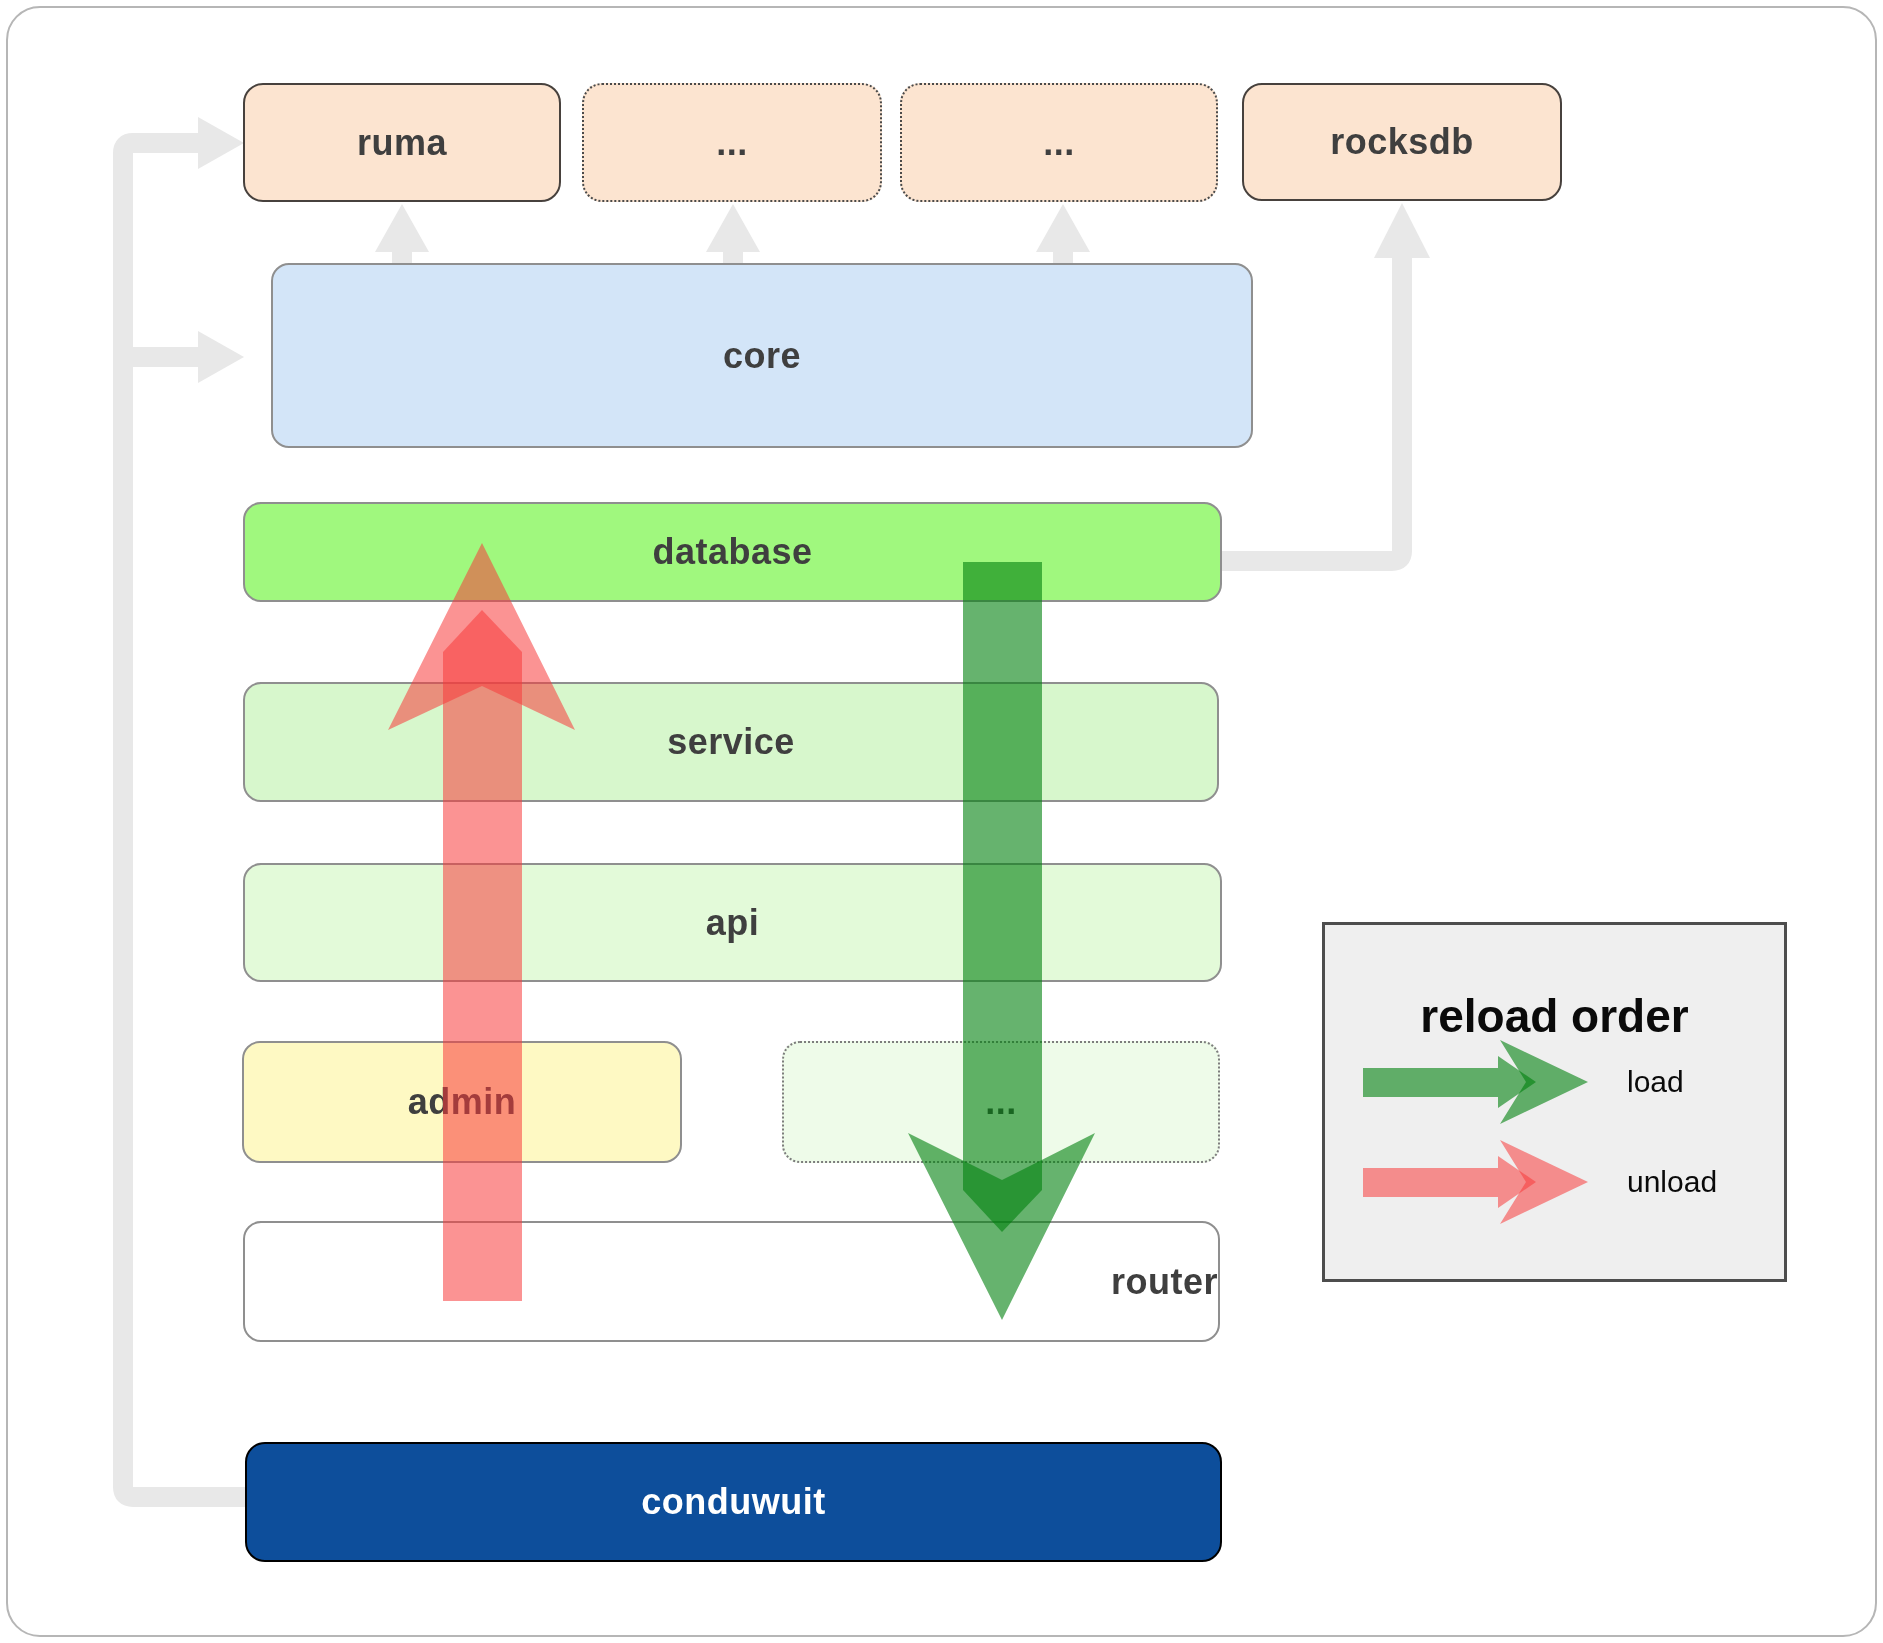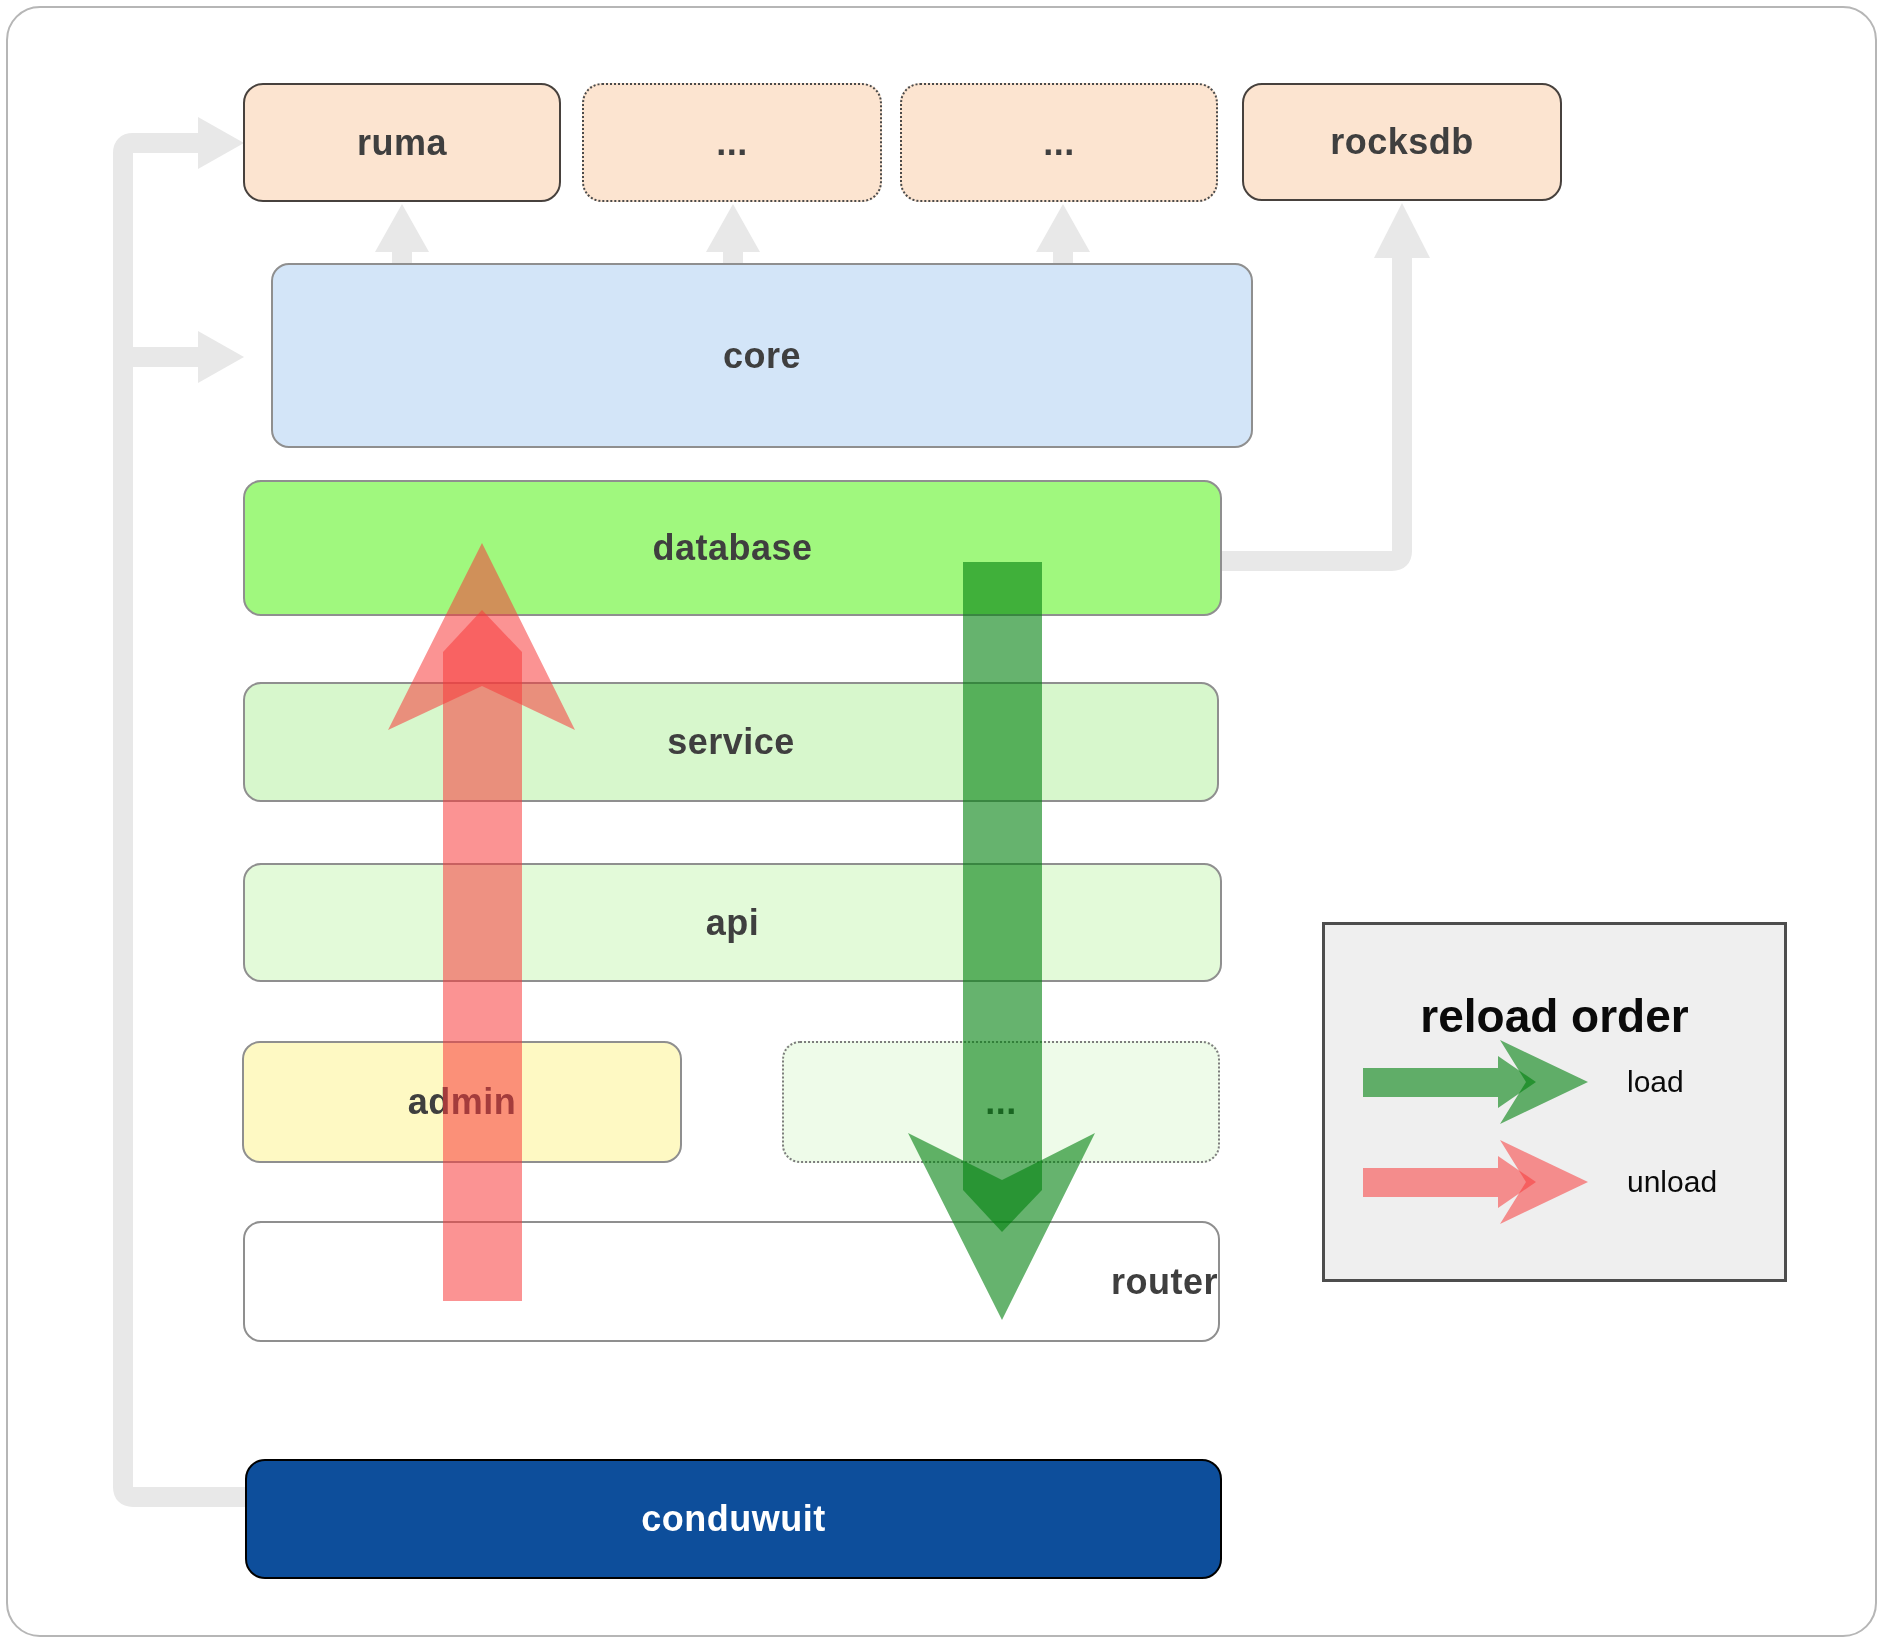--- a/index.html
+++ b/index.html
@@ -22,27 +22,27 @@
   .b-gray{border:2px solid #8f8f8f;}
   .b-dotted-gray{border:2px dotted #7d7d7d;}
   .b-black{border:2.5px solid #000000;border-radius:20px;}
   .white-text{color:#ffffff;}
   
   .ruma{left:243px;top:83px;width:318px;height:119px;}
   .dots1{left:582px;top:83px;width:300px;height:119px;}
   .dots2{left:900px;top:83px;width:318px;height:119px;}
   .rocksdb{left:1242px;top:83px;width:320px;height:118px;}
   .core{left:243px;top:263px;width:982px;height:185px;}
-  .database{left:243px;top:480px;width:979px;height:136px;}
+  .database{left:243px;top:502px;width:979px;height:100px;}
   .service{left:243px;top:682px;width:976px;height:120px;}
   .api{left:243px;top:863px;width:979px;height:119px;}
   .admin{left:242px;top:1041px;width:440px;height:122px;}
   .admin-dots{left:782px;top:1041px;width:438px;height:122px;}
   .router{left:243px;top:1221px;width:977px;height:121px;background:#ffffff;justify-content:flex-end;}
-  .conduwuit{left:245px;top:1442px;width:977px;height:120px;margin-top:17px;}
+  .conduwuit{left:245px;top:1442px;width:977px;height:120px;}
   
   #legend{
     position:absolute;left:1322px;top:922px;width:465px;height:360px;
     background:#efefef;border:3px solid #4d4d4d;box-sizing:border-box;
   }
   #legend-title{
     position:absolute;left:1322px;top:948px;width:465px;text-align:center;
     font-size:46px;font-weight:600;color:#0a0a0a;margin-top:41px;
   }
   .legend-label{

